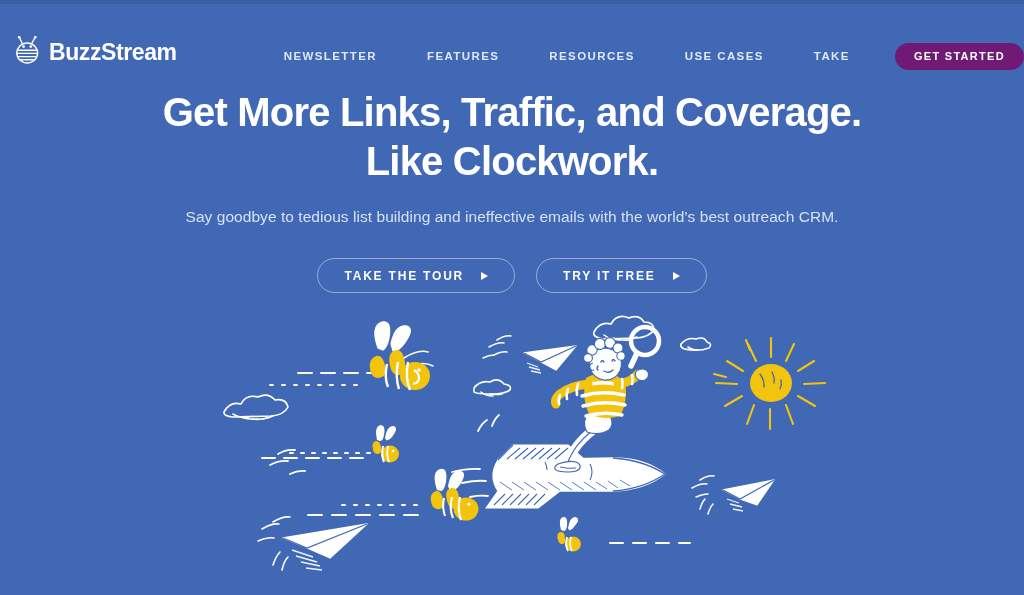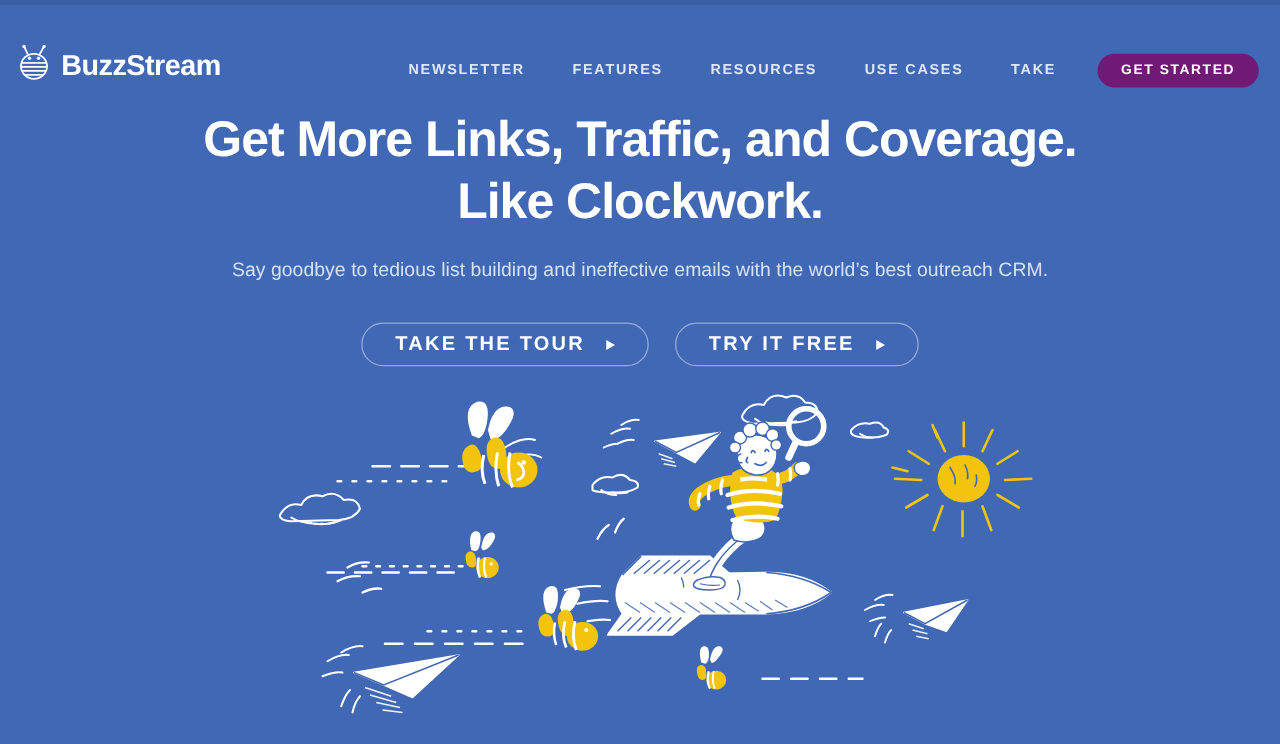--- a/index.html
+++ b/index.html
@@ -61,25 +61,25 @@
     font-size: 23px;
     font-weight: bold;
     letter-spacing: -0.4px;
     font-family: "Liberation Sans", sans-serif;
     line-height: 1;
     white-space: nowrap;
   }
 
   .nav {
     position: absolute;
-    right: 17px;
+    right: 0;
     top: 18px;
     display: flex;
     align-items: center;
-    gap: 4px;
+    gap: 16px;
   }
 
   .nav-link {
     color: #dfe7f5;
     font-size: 11.5px;
     font-weight: bold;
     letter-spacing: 1.4px;
     text-decoration: none;
     padding: 0 17px;
     white-space: nowrap;
@@ -141,21 +141,21 @@
     display: inline-flex;
     align-items: center;
     justify-content: center;
     gap: 17px;
     height: 35px;
     padding: 0 26px;
     border: 1.5px solid rgba(255,255,255,0.45);
     border-radius: 18px;
     background: transparent;
     color: #ffffff;
-    font-size: 16px;
+    font-size: 12px;
     font-weight: bold;
     letter-spacing: 1.8px;
     cursor: pointer;
     font-family: "Liberation Sans", sans-serif;
     white-space: nowrap;
   }
   .cta-btn .tri {
     width: 0; height: 0;
     border-left: 7px solid #ffffff;
     border-top: 4.5px solid transparent;

